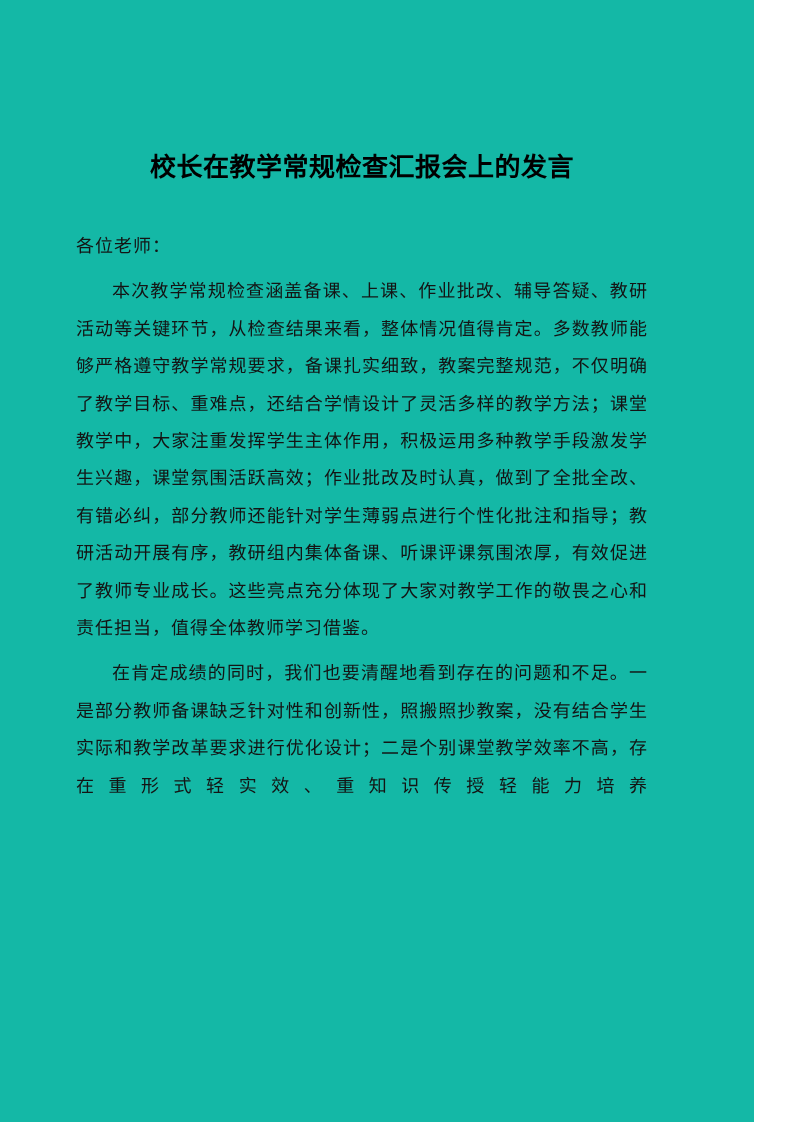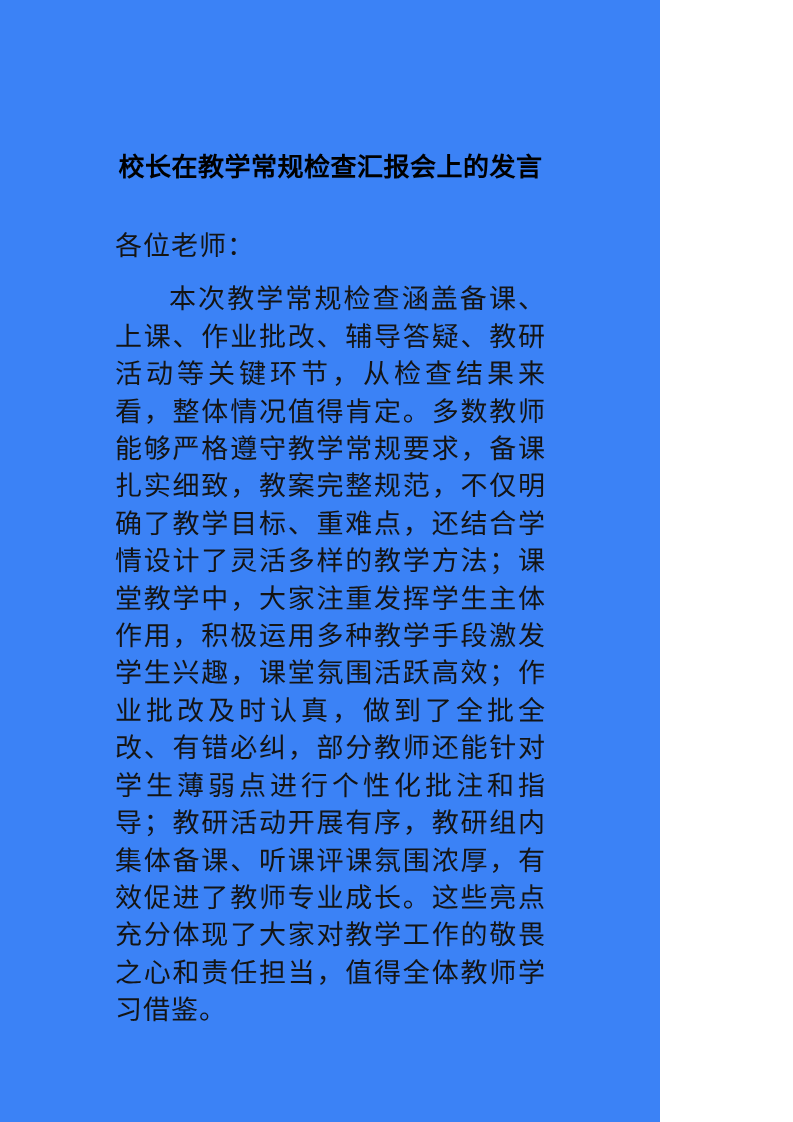--- a/index.html
+++ b/index.html
@@ -11,42 +11,42 @@
       width: 793px;
       height: 1122px;
       background: #ffffff;
       color: #000000;
       font-family: "Liberation Serif", "DejaVu Serif", serif;
     }
 
     
     .page {
       box-sizing: border-box;
-      width: 660px;
+      width: 754px;
       height: 1122px;
-      padding: 146px 98px 0 99px;
+      padding: 146px 98px 0 68px;
       overflow: hidden;
-      background: #3b82f6;
+      background: #14b8a6;
     }
 
     
     .doc-title {
       margin: 0 0 38px 0;
       font-size: 26px;
       line-height: 44px;
       font-weight: 700;
       text-align: center;
       letter-spacing: 0.5px;
       color: #000000;
     }
 
     
     .body-text p {
-      margin: 16px;
-      font-size: 27px;
+      margin: 8px;
+      font-size: 18px;
       line-height: 37.4px;
       letter-spacing: 1px;
       text-align: justify;
       text-justify: inter-character;
       font-weight: 400;
       color: #141414;
     }
     .salutation {
       text-indent: 0;
     }
@@ -63,14 +63,15 @@
 
 <main class="page">
   <h1 class="doc-title">校长在教学常规检查汇报会上的发言</h1>
 
   <section class="body-text">
     <p class="salutation">各位老师：</p>
 
 
     <p class="para">本次教学常规检查涵盖备课、上课、作业批改、辅导答疑、教研活动等关键环节，从检查结果来看，整体情况值得肯定。多数教师能够严格遵守教学常规要求，备课扎实细致，教案完整规范，不仅明确了教学目标、重难点，还结合学情设计了灵活多样的教学方法；课堂教学中，大家注重发挥学生主体作用，积极运用多种教学手段激发学生兴趣，课堂氛围活跃高效；作业批改及时认真，做到了全批全改、有错必纠，部分教师还能针对学生薄弱点进行个性化批注和指导；教研活动开展有序，教研组内集体备课、听课评课氛围浓厚，有效促进了教师专业成长。这些亮点充分体现了大家对教学工作的敬畏之心和责任担当，值得全体教师学习借鉴。</p>
 
+    <p class="para para-cut">在肯定成绩的同时，我们也要清醒地看到存在的问题和不足。一是部分教师备课缺乏针对性和创新性，照搬照抄教案，没有结合学生实际和教学改革要求进行优化设计；二是个别课堂教学效率不高，存在重形式轻实效、重知识传授轻能力培养</p>
   </section>
 </main>
 
 </body></html>

